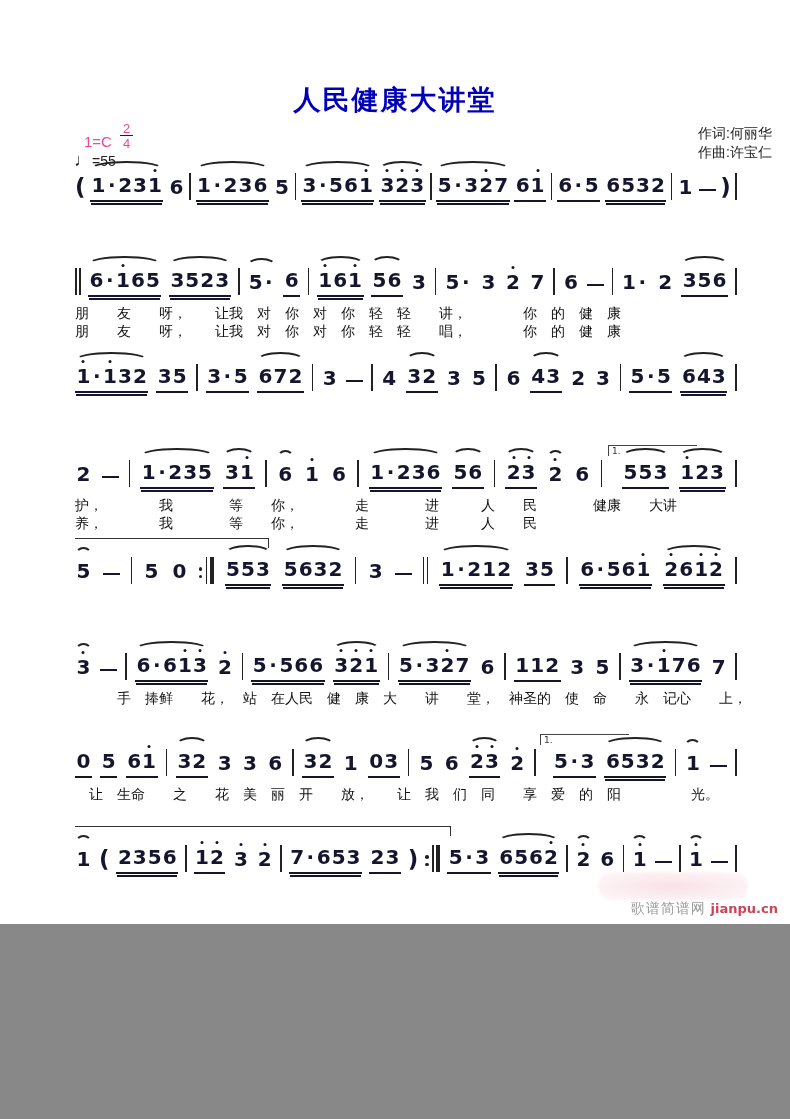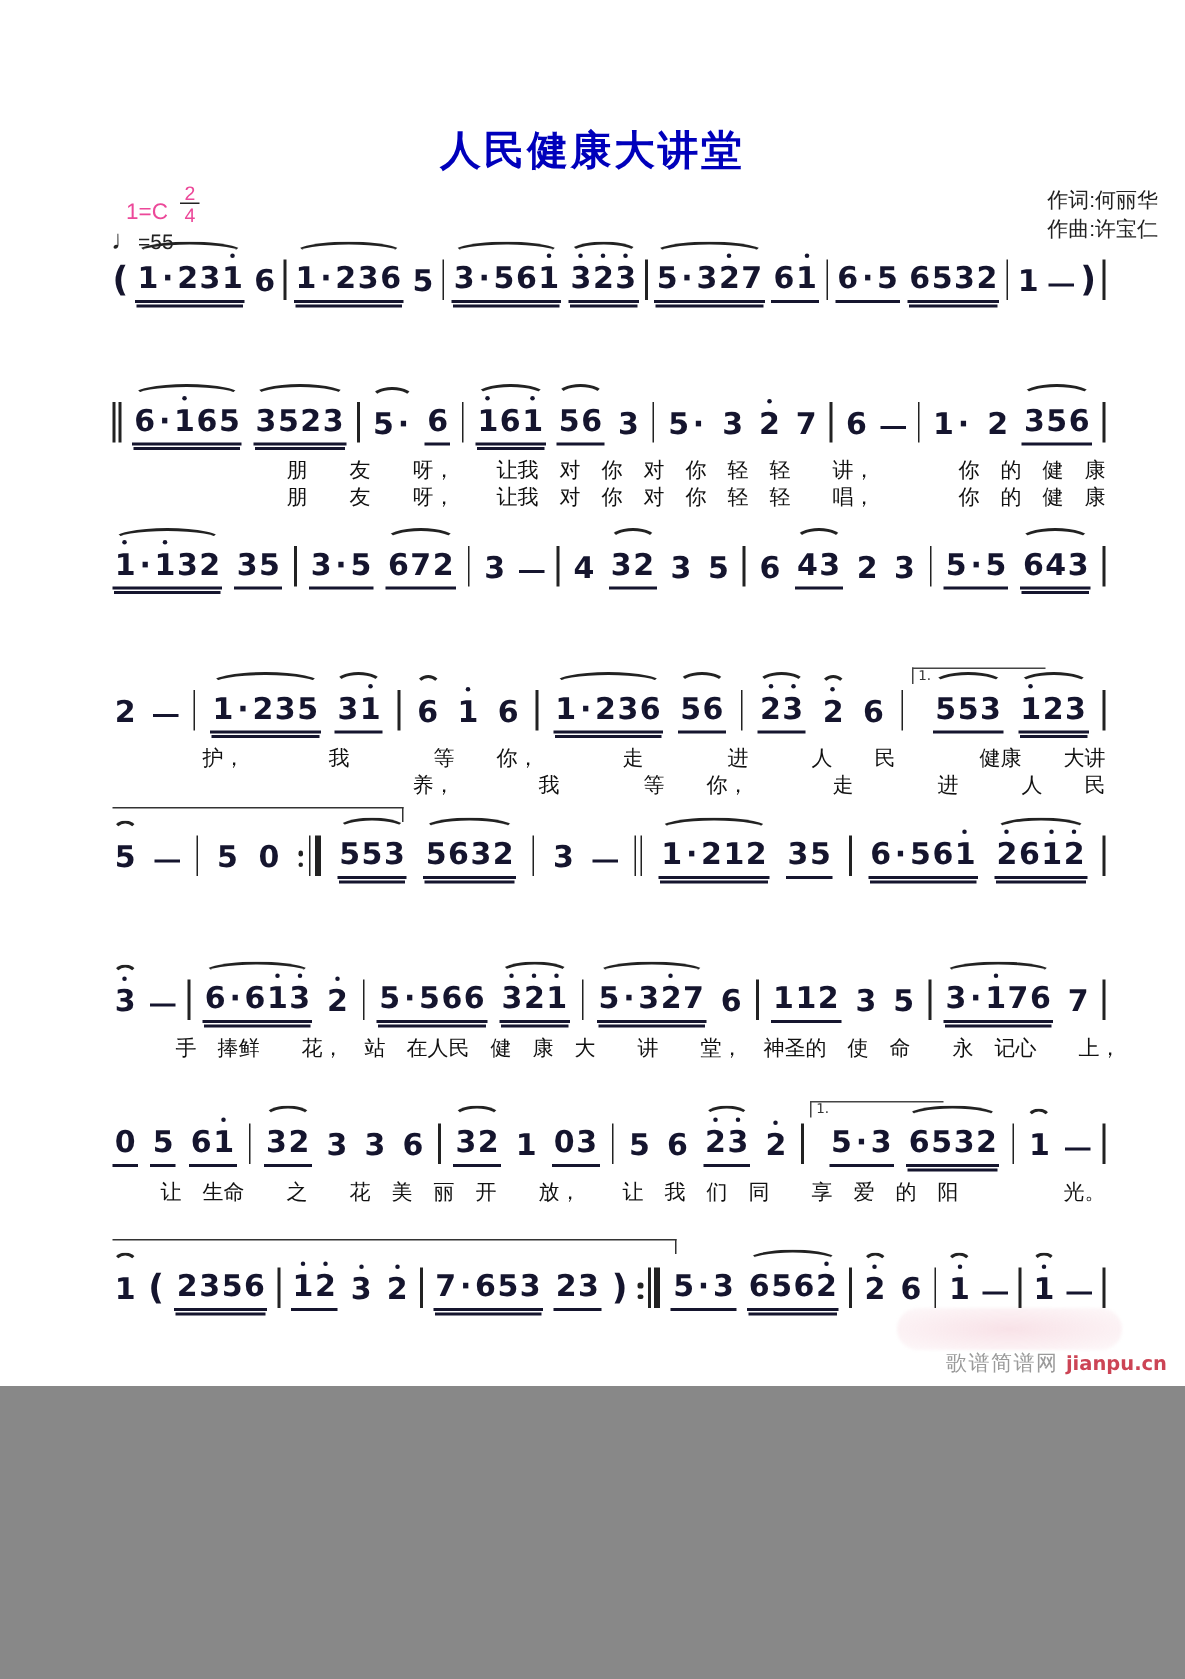--- a/index.html
+++ b/index.html
@@ -34,21 +34,21 @@
   .rptdots{display:inline-flex;flex-direction:column;gap:4px;margin:0 1px 8px 0;}
   .rptdots i{width:3.5px;height:3.5px;background:#222;border-radius:50%;}
   .paren{font-size:23px;font-weight:bold;line-height:26px;margin-bottom:2px;}
   .dash{width:17px;height:2.5px;background:currentColor;margin-bottom:11px;}
   .volta{position:relative;display:inline-block;width:0;height:28px;}
   .volta::before{content:"";position:absolute;left:-4px;top:-16px;width:88px;height:10px;
                  border-top:1.2px solid #444;border-left:1.2px solid #444;}
   .volta span{position:absolute;left:0px;top:-15px;font-size:9px;font-weight:normal;color:#333;}
   .overline{position:absolute;height:9px;top:-14px;border-top:1.5px solid #333;border-right:1.2px solid #333;}
   .lyrics-line{white-space:pre;font-size:14px;line-height:16px;color:#111;margin-top:2px;}
-  .lyrics-block{margin-top:8px;text-align:right;}
+  .lyrics-block{margin-top:8px;}
   .footer{position:absolute;top:1030px;left:0;width:100%;text-align:center;font-size:13px;color:#222;}
   .wmark{position:absolute;right:12px;bottom:6px;text-align:right;font-size:14px;}
   .wmark .blob{position:absolute;right:30px;bottom:18px;width:150px;height:28px;border-radius:14px;
                background:radial-gradient(ellipse at center,rgba(230,150,170,0.28),rgba(230,150,170,0.06));
                filter:blur(1px);}
   .wmark .site{color:#9a9a9a;letter-spacing:1px;}
   .wmark .dom{color:#cc4455;font-weight:bold;font-family:"DejaVu Sans",sans-serif;font-size:13px;}
 </style>
 </head>
 <body>

